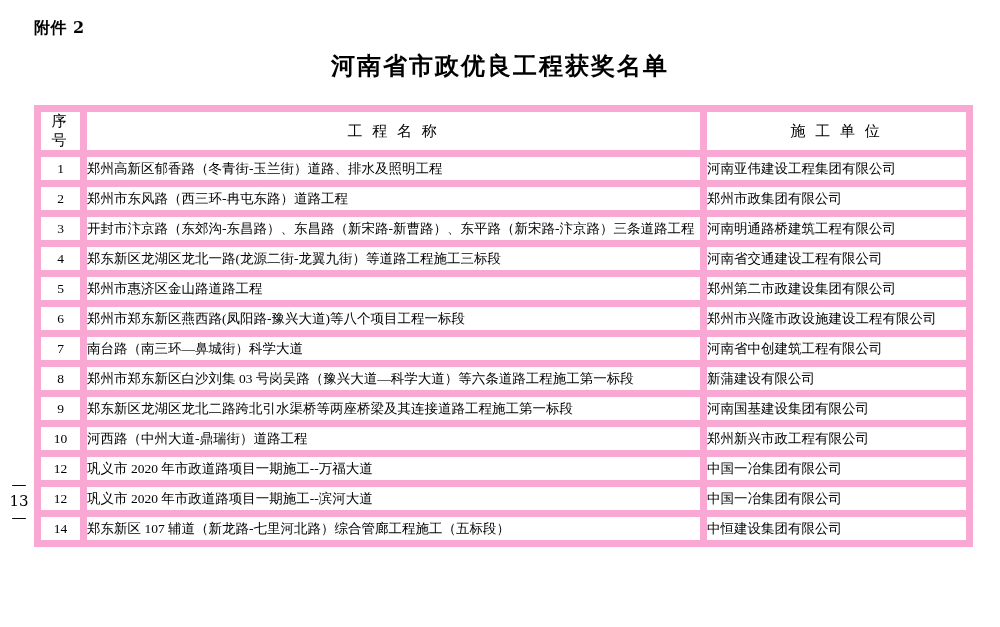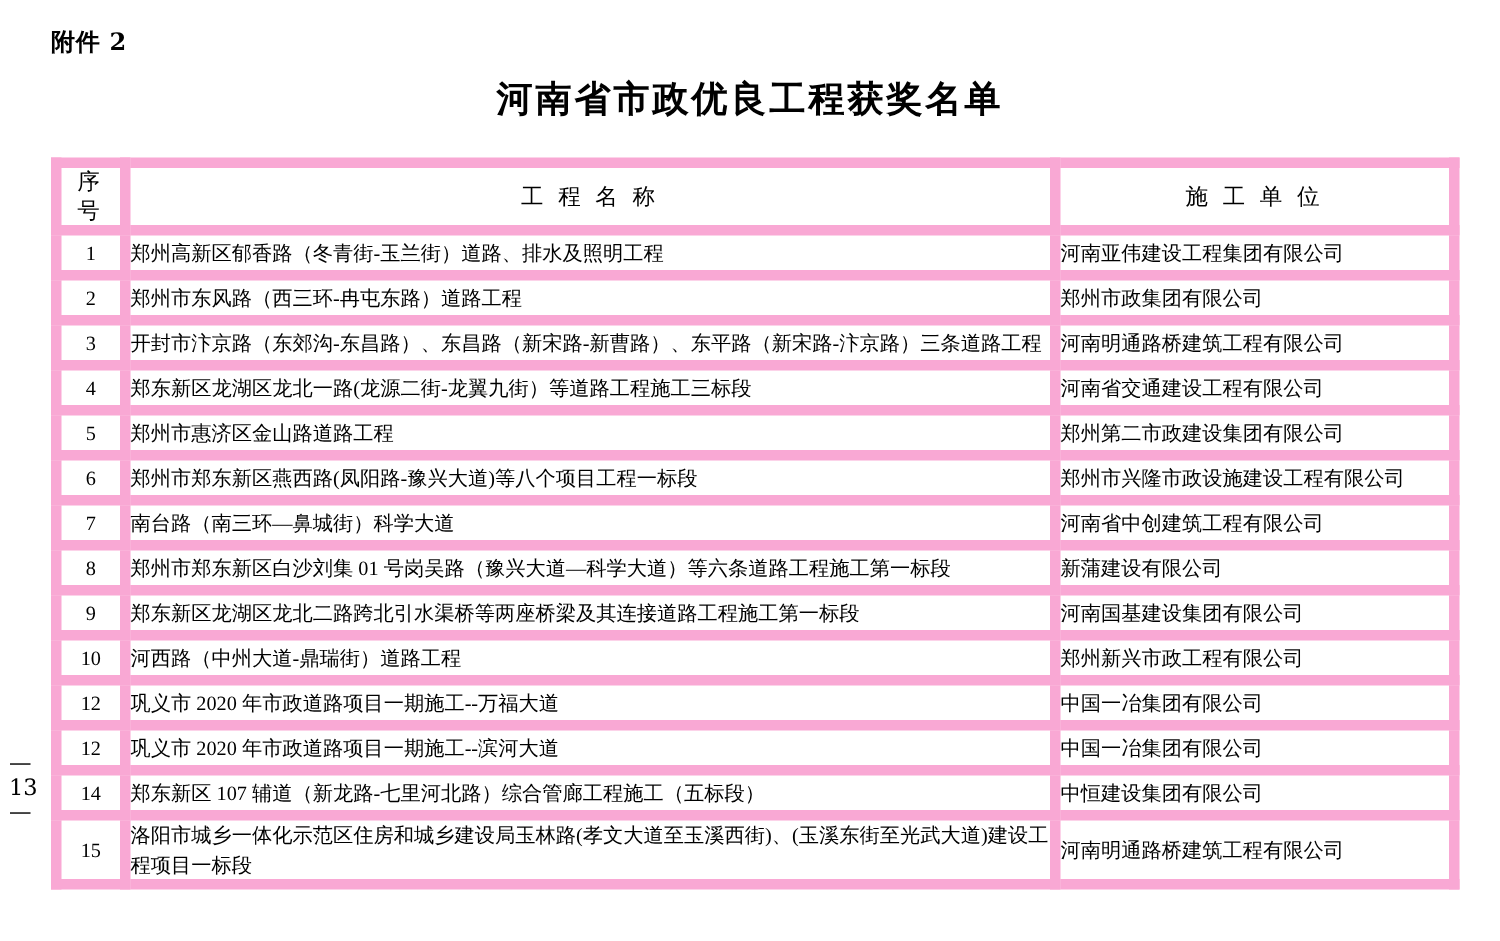--- a/index.html
+++ b/index.html
@@ -35,23 +35,23 @@
     top: 50px;
     width: 1000px;
     text-align: center;
     font-size: 24px;
     font-weight: bold;
     letter-spacing: 2px;
   }
   .side-page-number {
     position: absolute;
     left: 6px;
-    top: 500px;
+    top: 476px;
     width: 26px;
-    text-align: left;
+    text-align: center;
     font-size: 15px;
     line-height: 1.1;
     letter-spacing: 0px;
     color: #000;
   }
   .side-page-number span {
     display: block;
   }
   table.awards {
     position: absolute;
@@ -152,21 +152,21 @@
         <td class="cell-name">郑州市郑东新区燕西路(凤阳路-豫兴大道)等八个项目工程一标段</td>
         <td class="cell-unit">郑州市兴隆市政设施建设工程有限公司</td>
       </tr>
       <tr>
         <td class="cell-no">7</td>
         <td class="cell-name">南台路（南三环—鼻城街）科学大道</td>
         <td class="cell-unit">河南省中创建筑工程有限公司</td>
       </tr>
       <tr>
         <td class="cell-no">8</td>
-        <td class="cell-name">郑州市郑东新区白沙刘集 01 号岗吴路（豫兴大道—科学大道）等六条道路工程施工第一标段</td>
+        <td class="cell-name">郑州市郑东新区白沙刘集 03 号岗吴路（豫兴大道—科学大道）等六条道路工程施工第一标段</td>
         <td class="cell-unit">新蒲建设有限公司</td>
       </tr>
       <tr>
         <td class="cell-no">9</td>
         <td class="cell-name">郑东新区龙湖区龙北二路跨北引水渠桥等两座桥梁及其连接道路工程施工第一标段</td>
         <td class="cell-unit">河南国基建设集团有限公司</td>
       </tr>
       <tr>
         <td class="cell-no">10</td>
         <td class="cell-name">河西路（中州大道-鼎瑞街）道路工程</td>
@@ -180,21 +180,16 @@
       <tr>
         <td class="cell-no">12</td>
         <td class="cell-name">巩义市 2020 年市政道路项目一期施工--滨河大道</td>
         <td class="cell-unit">中国一冶集团有限公司</td>
       </tr>
       <tr>
         <td class="cell-no">14</td>
         <td class="cell-name">郑东新区 107 辅道（新龙路-七里河北路）综合管廊工程施工（五标段）</td>
         <td class="cell-unit">中恒建设集团有限公司</td>
       </tr>
-      <tr class="two-line">
-        <td class="cell-no">15</td>
-        <td class="cell-name">洛阳市城乡一体化示范区住房和城乡建设局玉林路(孝文大道至玉溪西街)、(玉溪东街至光武大道)建设工程项目一标段</td>
-        <td class="cell-unit">河南明通路桥建筑工程有限公司</td>
-      </tr>
     </tbody>
   </table>
 
 </div>
 
 </body></html>

